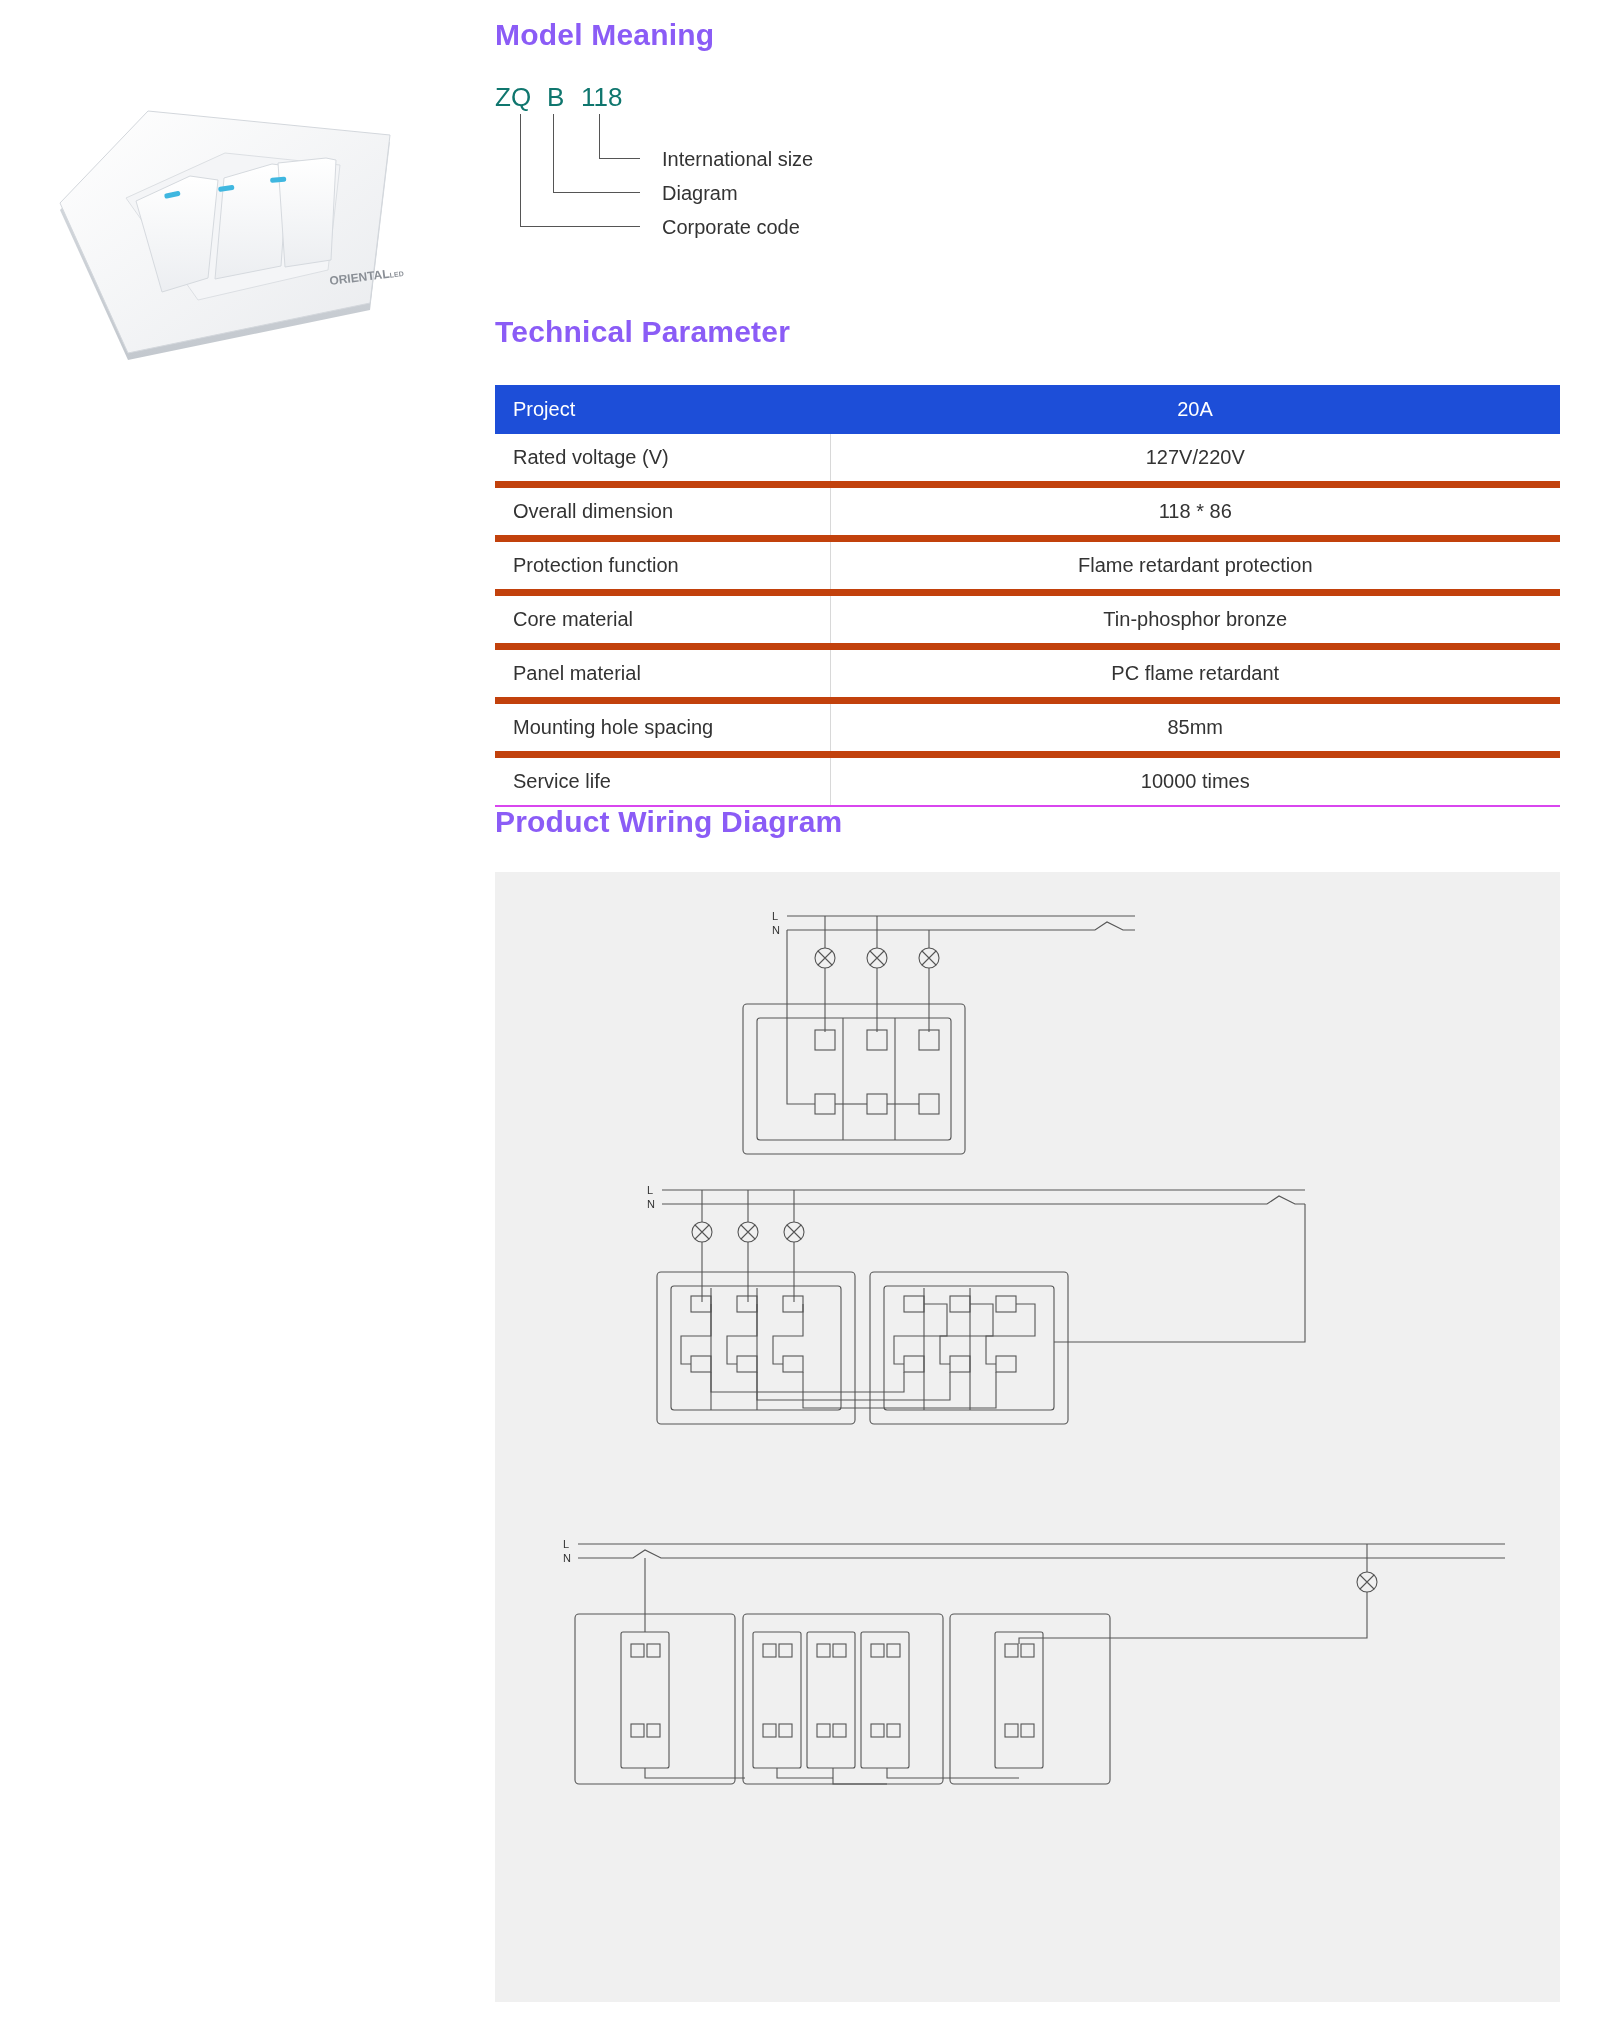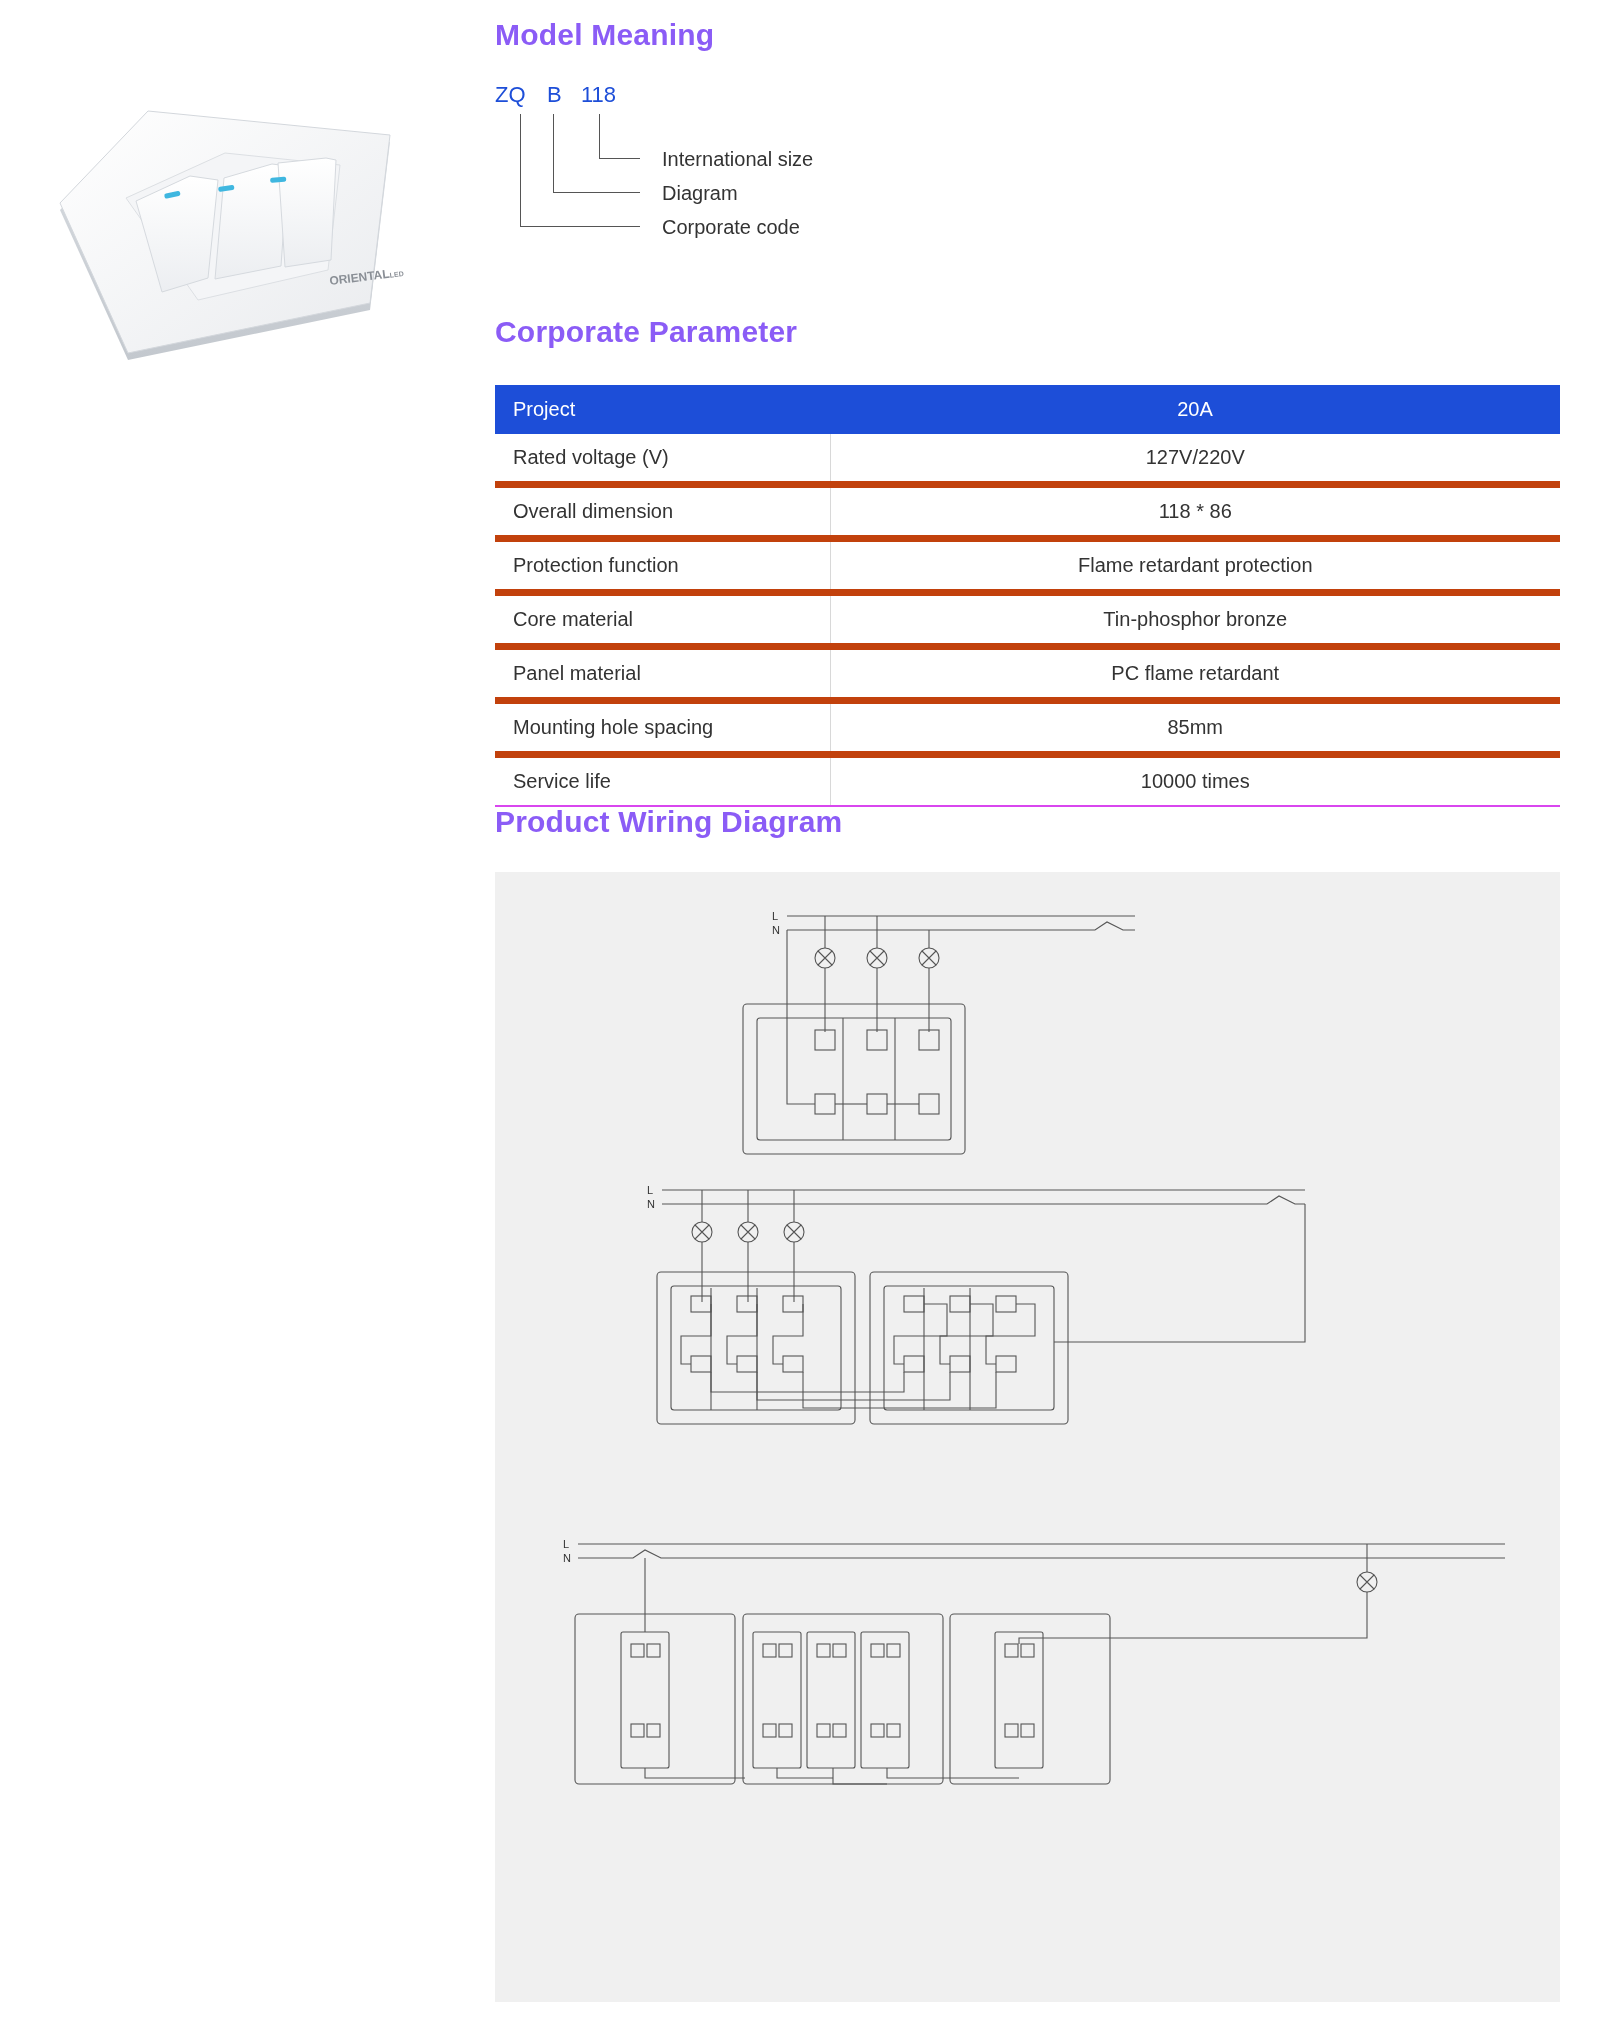--- a/index.html
+++ b/index.html
@@ -41,22 +41,22 @@
   
   .model-block {
     position: absolute;
     left: 495px;
     top: 82px;
     width: 720px;
     height: 180px;
   }
   .model-code {
     position: absolute;
-    font-size: 22px;
-    color: #1d4ed8;
+    font-size: 26px;
+    color: #0f766e;
     top: 0;
   }
   .mc-zq { left: 0px; }
   .mc-b  { left: 52px; }
   .mc-118{ left: 86px; }
 
   .model-label {
     position: absolute;
     font-size: 20px;
     color: #333;
@@ -170,21 +170,21 @@
     <span class="leader v2"></span>
     <span class="leader h2"></span>
     <span class="leader v3"></span>
     <span class="leader h3"></span>
 
     <span class="model-label ml-intl">International size</span>
     <span class="model-label ml-brazil">Diagram</span>
     <span class="model-label ml-corp">Corporate code</span>
   </div>
 
-  <div class="section-title" id="title-tech">Corporate Parameter</div>
+  <div class="section-title" id="title-tech">Technical Parameter</div>
 
   <table class="tech">
     <thead>
       <tr>
         <th class="key-h">Project</th>
         <th class="val">20A</th>
       </tr>
     </thead>
     <tbody>
       <tr>

